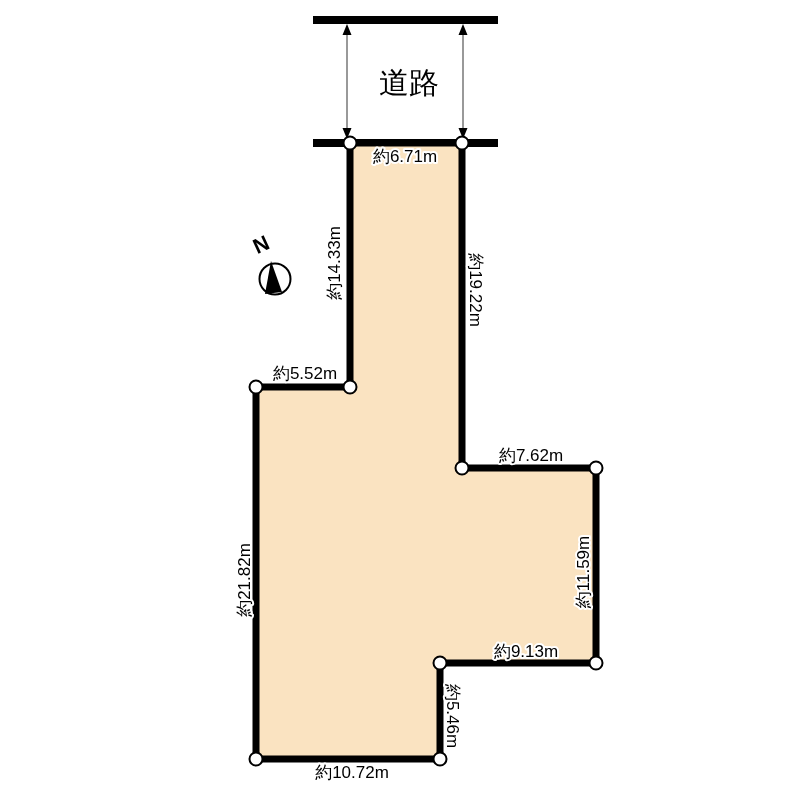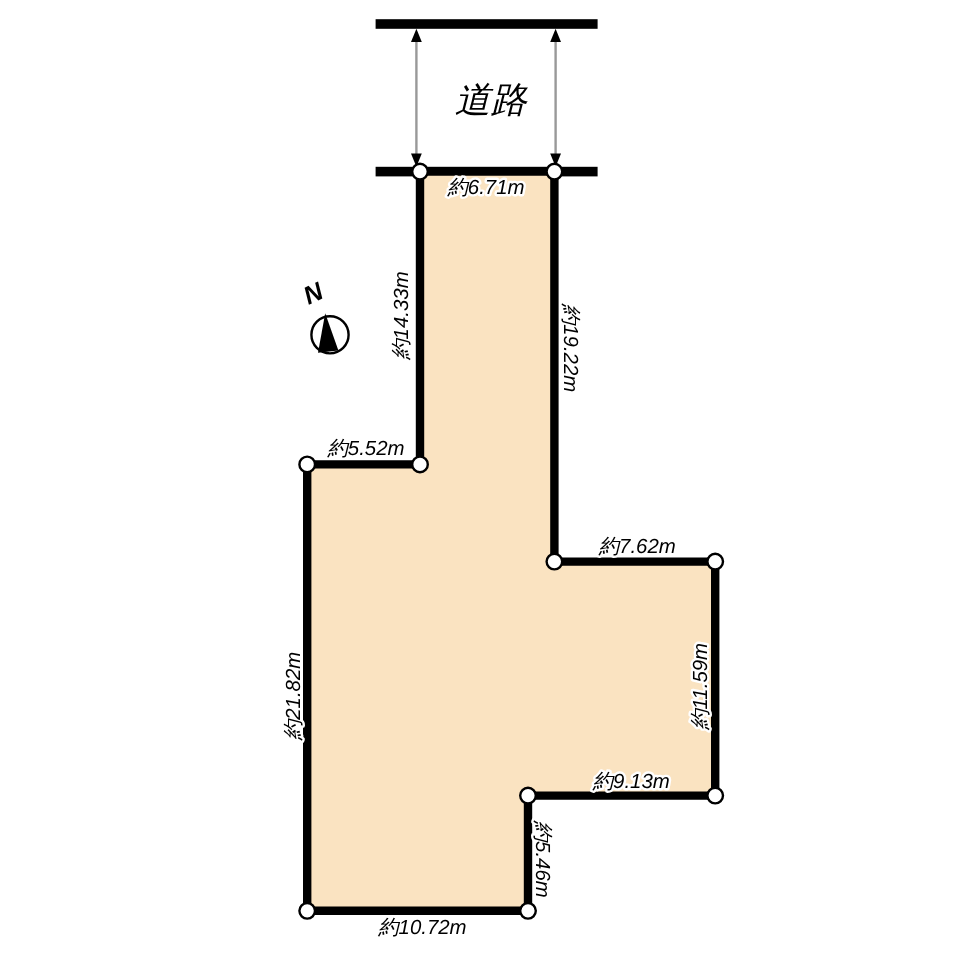--- a/index.html
+++ b/index.html
@@ -6,21 +6,20 @@
     margin: 0;
     padding: 0;
     background: #ffffff;
   }
   .canvas {
     position: relative;
     width: 801px;
     height: 801px;
     background: #ffffff;
     overflow: hidden;
-    font-style: italic;
   }
   svg { display: block; }
   .dim-label {
     font-family: "Liberation Sans", "DejaVu Sans", sans-serif;
     font-size: 17px;
     font-weight: 500;
     fill: #000000;
     stroke: #ffffff;
     stroke-width: 4px;
     stroke-linejoin: round;

